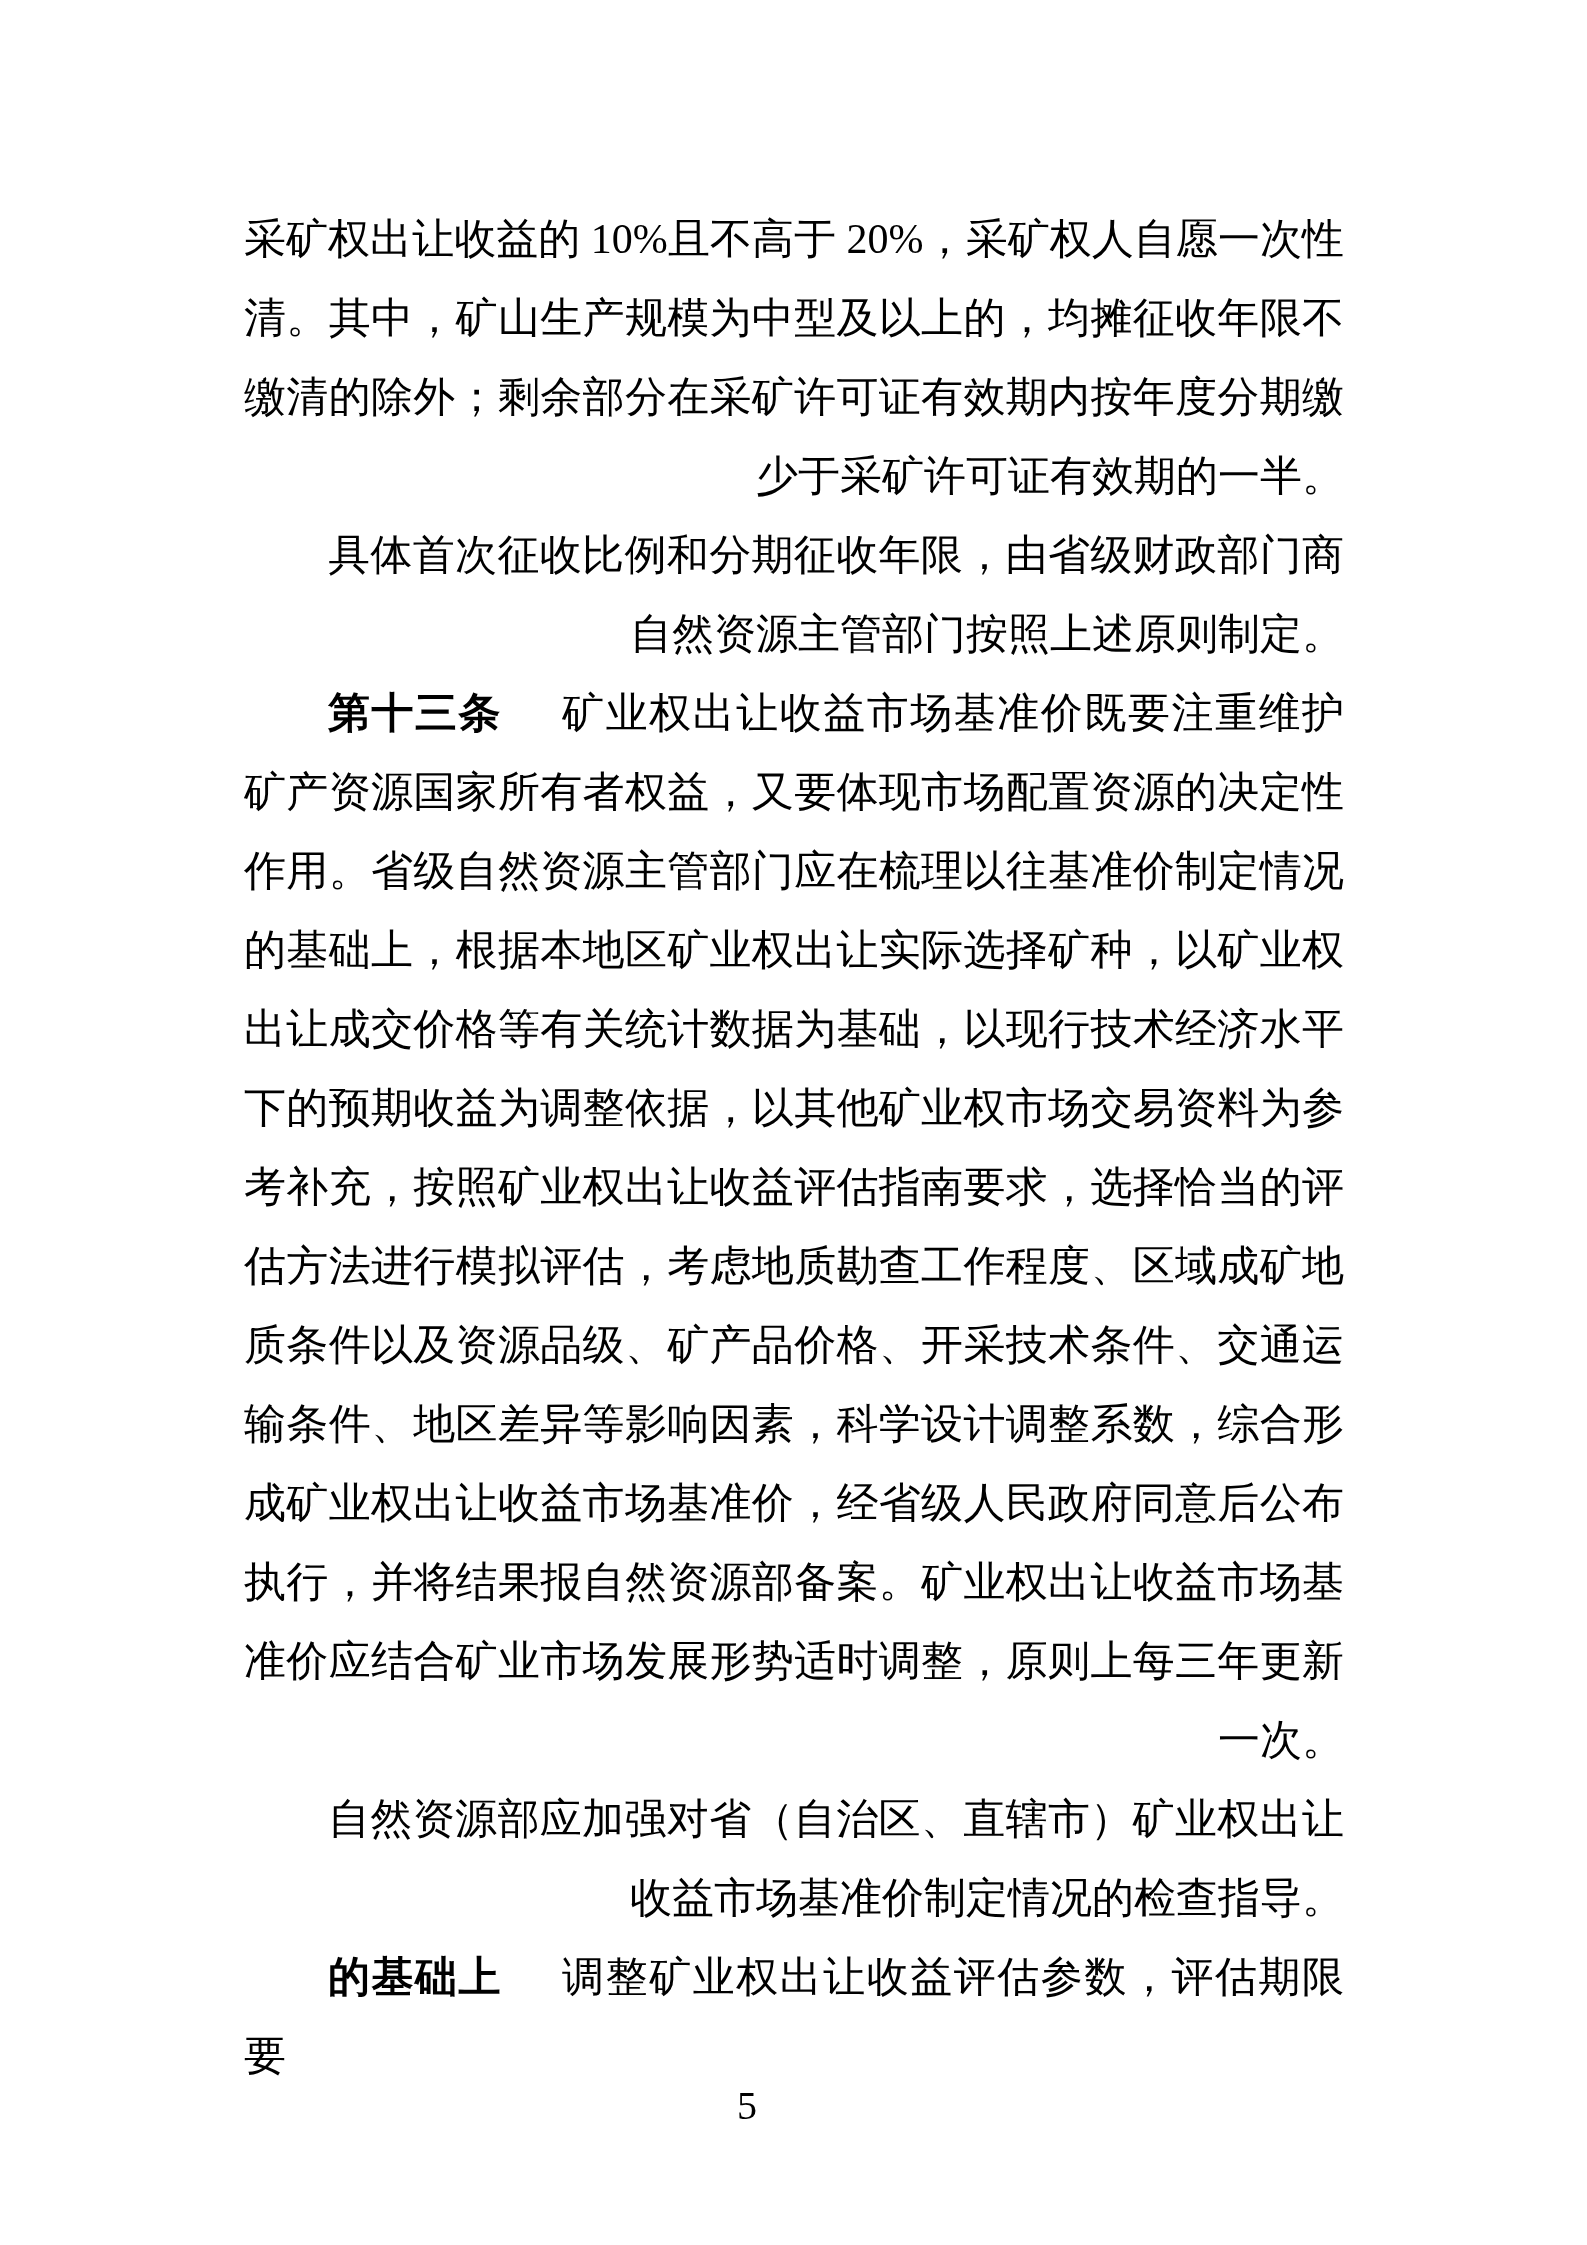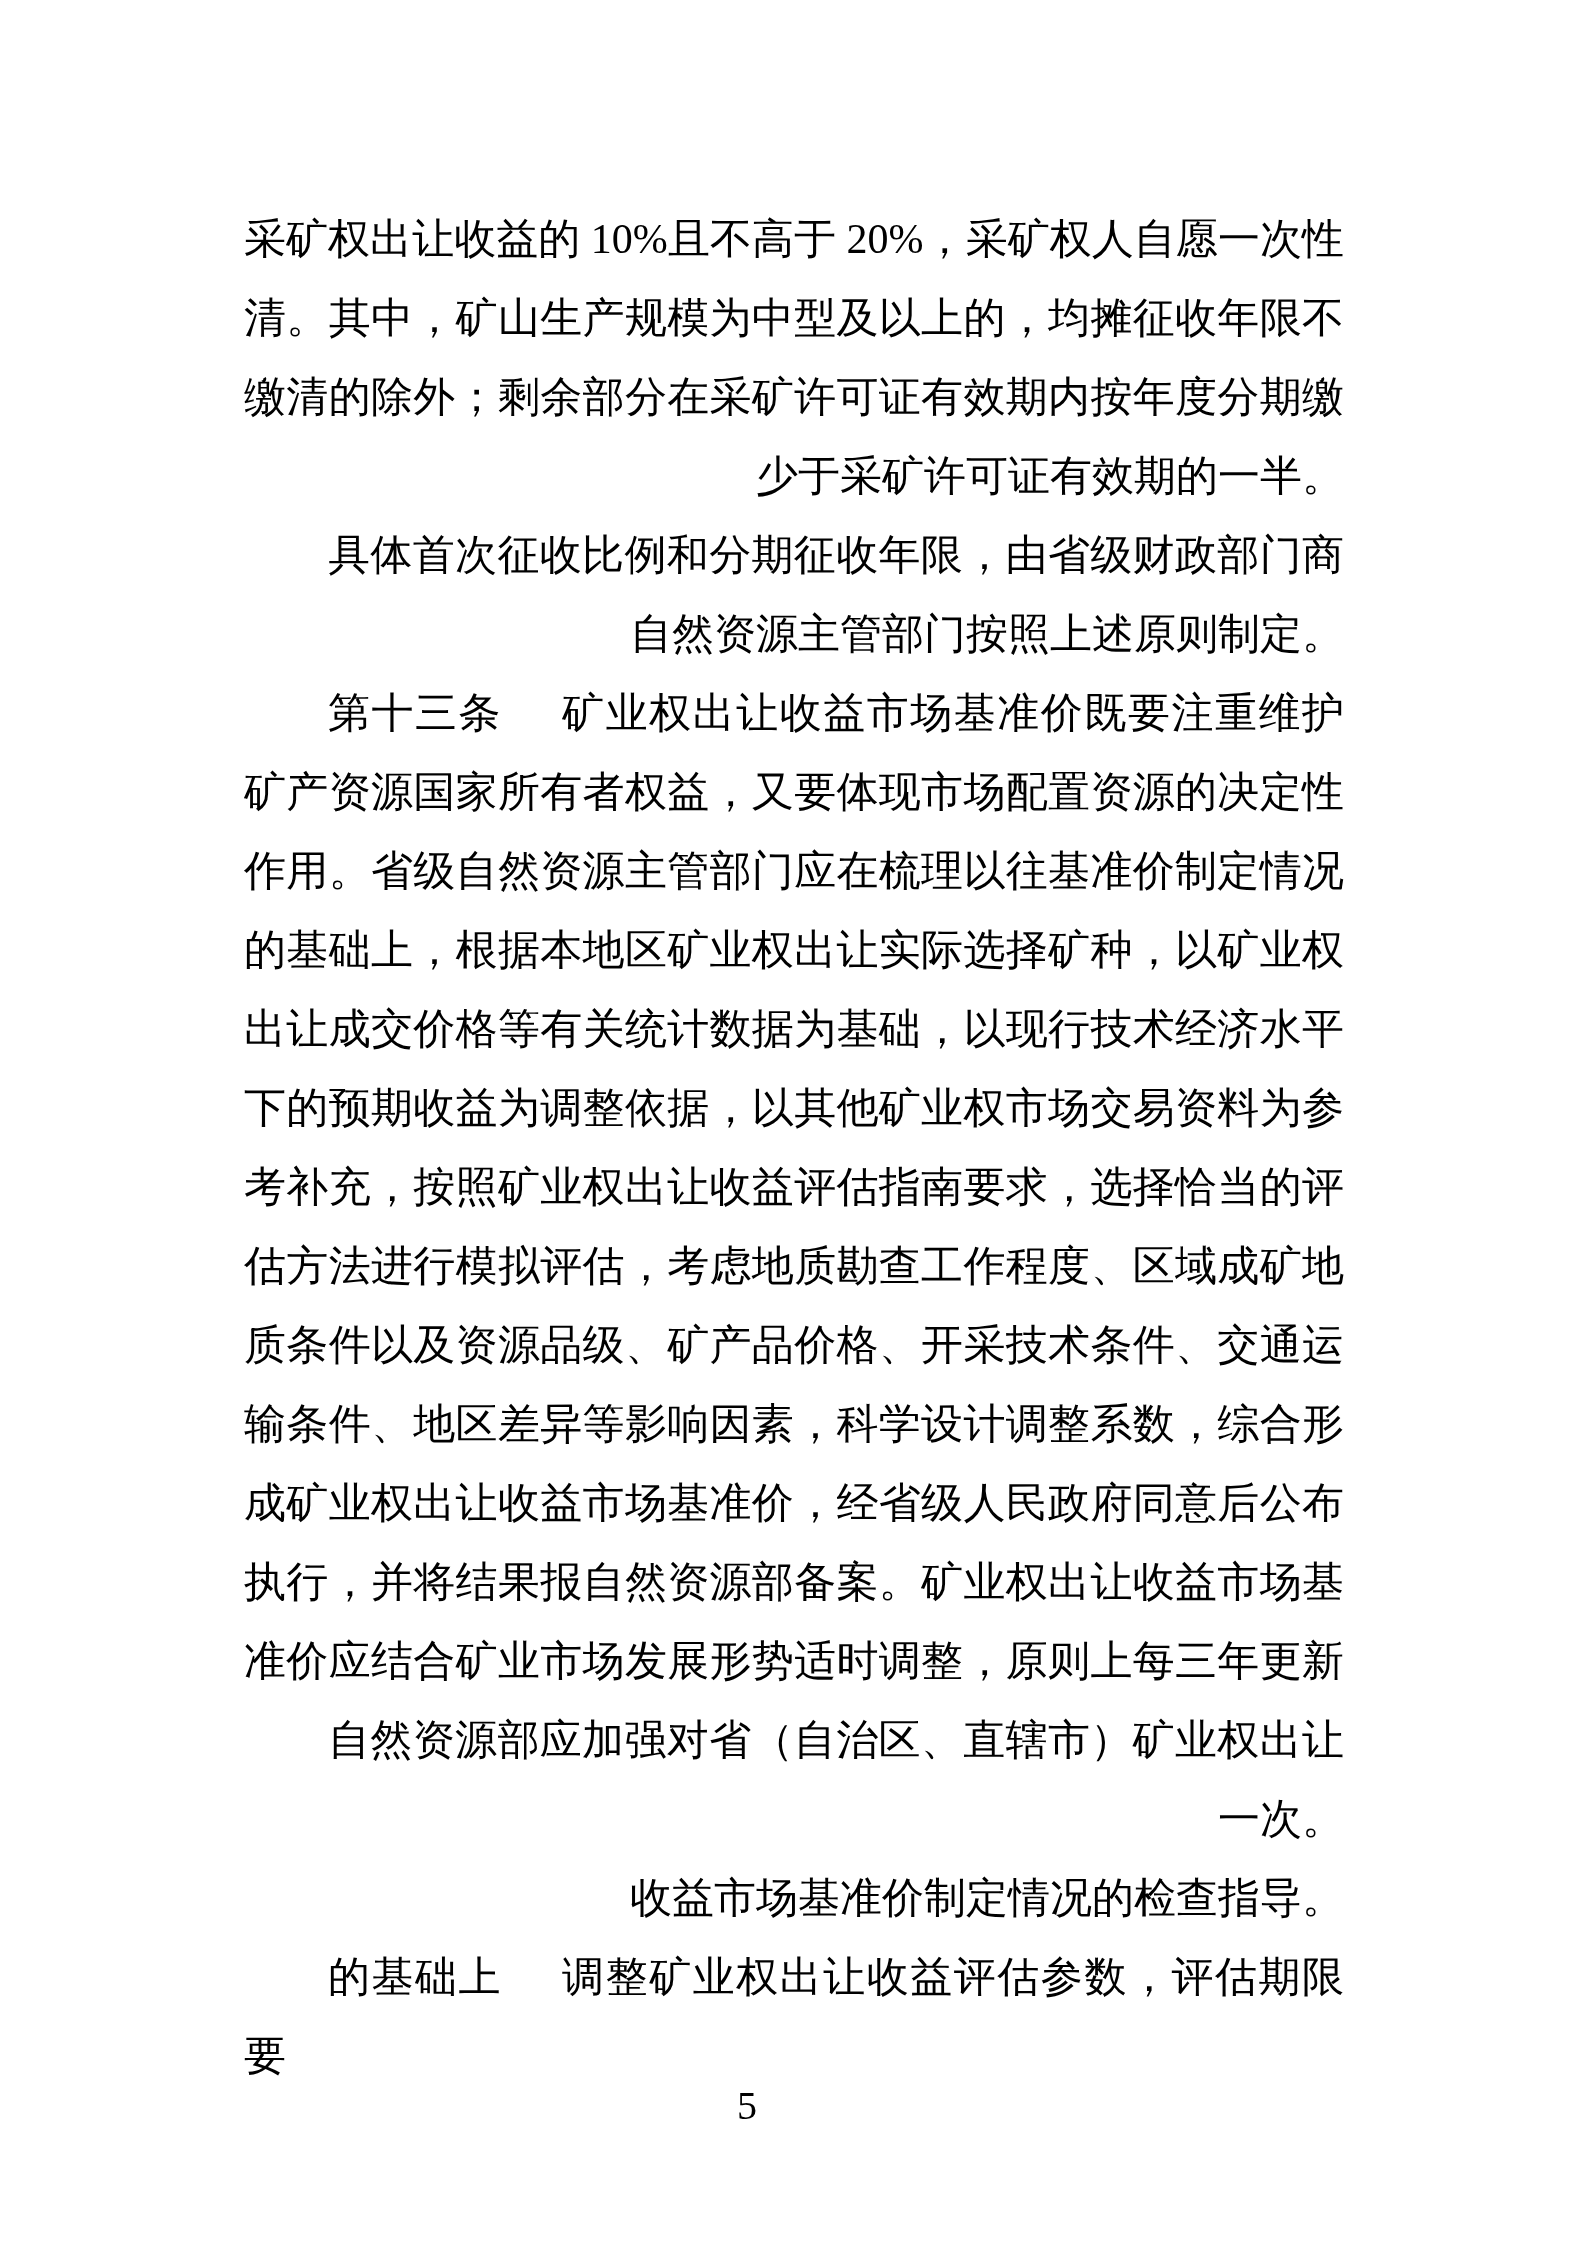--- a/index.html
+++ b/index.html
@@ -32,21 +32,21 @@
     white-space: normal;
   }
   .line.plain {
     text-align: right;
     text-align-last: auto;
   }
   .line.indent {
     text-indent: 84px;
   }
   .lead {
-    font-weight: normal;
+    font-weight: bold;
     margin-right: 60px;
   }
   .page-num {
     position: absolute;
     left: 0;
     top: 2066px;
     width: 100%;
     height: 79px;
     line-height: 79px;
     text-align: center;
@@ -70,19 +70,19 @@
       <div class="line">的基础上，根据本地区矿业权出让实际选择矿种，以矿业权</div>
       <div class="line">出让成交价格等有关统计数据为基础，以现行技术经济水平</div>
       <div class="line">下的预期收益为调整依据，以其他矿业权市场交易资料为参</div>
       <div class="line">考补充，按照矿业权出让收益评估指南要求，选择恰当的评</div>
       <div class="line">估方法进行模拟评估，考虑地质勘查工作程度、区域成矿地</div>
       <div class="line">质条件以及资源品级、矿产品价格、开采技术条件、交通运</div>
       <div class="line">输条件、地区差异等影响因素，科学设计调整系数，综合形</div>
       <div class="line">成矿业权出让收益市场基准价，经省级人民政府同意后公布</div>
       <div class="line">执行，并将结果报自然资源部备案。矿业权出让收益市场基</div>
       <div class="line">准价应结合矿业市场发展形势适时调整，原则上每三年更新</div>
+      <div class="line plain">一次。</div>
       <div class="line indent">自然资源部应加强对省（自治区、直辖市）矿业权出让</div>
-      <div class="line plain">一次。</div>
       <div class="line plain">收益市场基准价制定情况的检查指导。</div>
       <div class="line indent"><span class="lead">的基础上</span><span>调整矿业权出让收益评估参数，评估期限要</span></div>
     </div>
   <div class="page-num">5</div>
 </div>
 
 </body></html>

